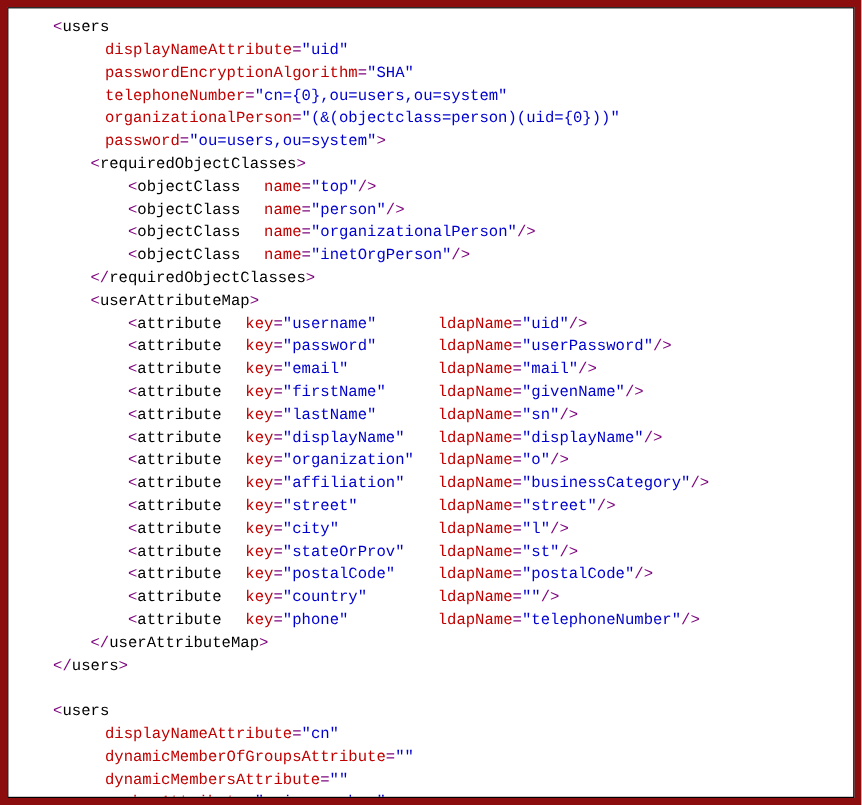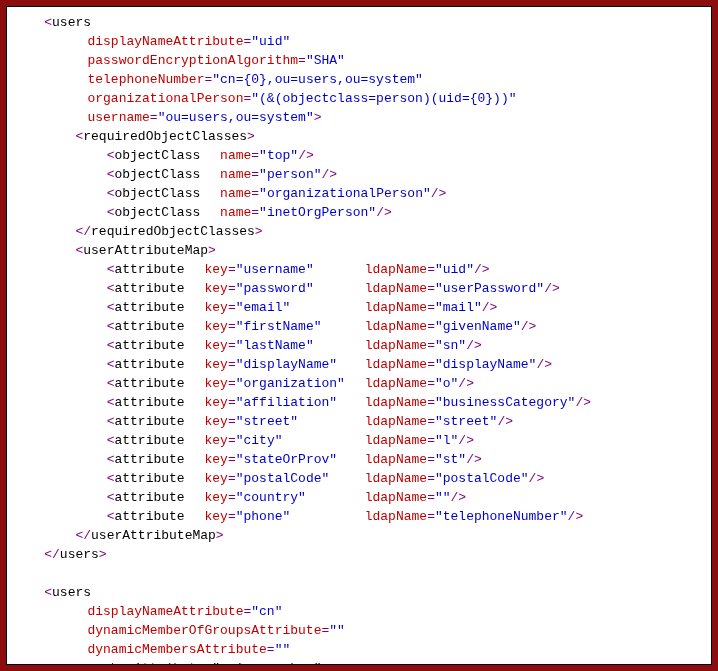--- a/index.html
+++ b/index.html
@@ -38,21 +38,21 @@
 </head>
 <body>
 
 <div class="frame">
   <div class="inner">
     <pre class="code" id="code">    <span class="p">&lt;</span><span class="t">users</span>
         <span class="a">displayNameAttribute</span><span class="p">=</span><span class="v">"uid"</span>
         <span class="a">passwordEncryptionAlgorithm</span><span class="p">=</span><span class="v">"SHA"</span>
         <span class="a">telephoneNumber</span><span class="p">=</span><span class="v">"cn={0},ou=users,ou=system"</span>
         <span class="a">organizationalPerson</span><span class="p">=</span><span class="v">"(&amp;(objectclass=person)(uid={0}))"</span>
-        <span class="a">username</span><span class="p">=</span><span class="v">"ou=users,ou=system"</span><span class="p">&gt;</span>
+        <span class="a">password</span><span class="p">=</span><span class="v">"ou=users,ou=system"</span><span class="p">&gt;</span>
         <span class="p">&lt;</span><span class="t">requiredObjectClasses</span><span class="p">&gt;</span>
             <span class="p">&lt;</span><span class="t">objectClass</span> <span class="a">name</span><span class="p">=</span><span class="v">"top"</span><span class="p">/&gt;</span>
             <span class="p">&lt;</span><span class="t">objectClass</span> <span class="a">name</span><span class="p">=</span><span class="v">"person"</span><span class="p">/&gt;</span>
             <span class="p">&lt;</span><span class="t">objectClass</span> <span class="a">name</span><span class="p">=</span><span class="v">"organizationalPerson"</span><span class="p">/&gt;</span>
             <span class="p">&lt;</span><span class="t">objectClass</span> <span class="a">name</span><span class="p">=</span><span class="v">"inetOrgPerson"</span><span class="p">/&gt;</span>
         <span class="p">&lt;/</span><span class="t">requiredObjectClasses</span><span class="p">&gt;</span>
         <span class="p">&lt;</span><span class="t">userAttributeMap</span><span class="p">&gt;</span>
             <span class="p">&lt;</span><span class="t">attribute</span> <span class="a">key</span><span class="p">=</span><span class="v">"username"</span>     <span class="a">ldapName</span><span class="p">=</span><span class="v">"uid"</span><span class="p">/&gt;</span>
             <span class="p">&lt;</span><span class="t">attribute</span> <span class="a">key</span><span class="p">=</span><span class="v">"password"</span>     <span class="a">ldapName</span><span class="p">=</span><span class="v">"userPassword"</span><span class="p">/&gt;</span>
             <span class="p">&lt;</span><span class="t">attribute</span> <span class="a">key</span><span class="p">=</span><span class="v">"email"</span>        <span class="a">ldapName</span><span class="p">=</span><span class="v">"mail"</span><span class="p">/&gt;</span>

